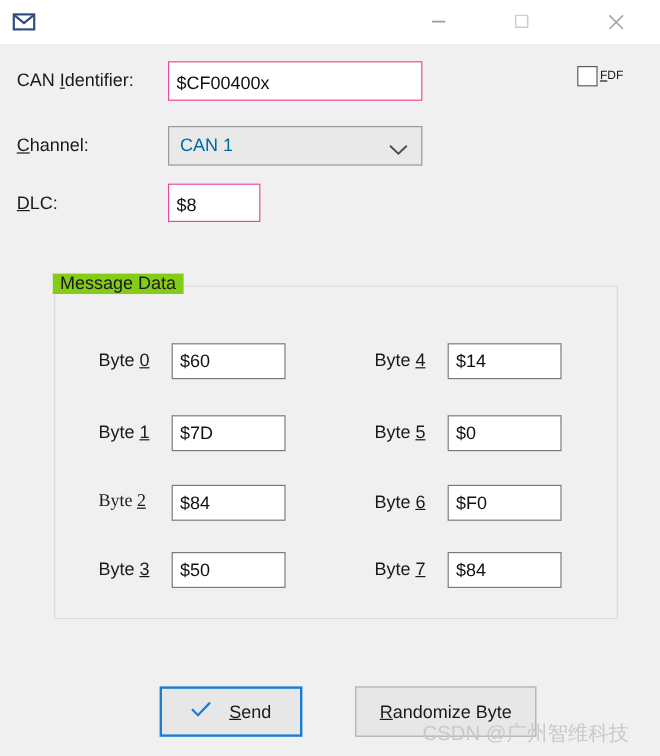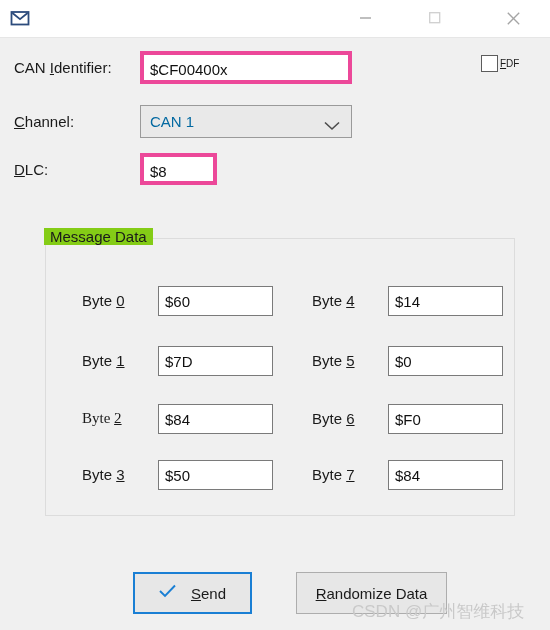--- a/index.html
+++ b/index.html
@@ -51,21 +51,21 @@
     position: absolute;
     font-size: 15px;
     color: #1a1a1a;
     white-space: nowrap;
   }
   .acc { text-decoration: underline; }
 
   .txtbox {
     position: absolute;
     background: #ffffff;
-    border: 4px solid #ec4899;
+    border: 1px solid #ec4899;
     box-sizing: border-box;
     font-size: 15px;
     color: #111111;
     padding: 4px 0 0 6px;
     line-height: 1;
     display: flex;
     align-items: center;
     white-space: nowrap;
   }
 
@@ -128,31 +128,30 @@
 
   
   .byte-label {
     position: absolute;
     font-size: 15px;
     color: #1a1a1a;
     white-space: nowrap;
   }
   .byte-box {
     position: absolute;
-    width: 115px; height: 30px;
+    width: 95px; height: 30px;
     background: #ffffff;
     border: 1px solid #7a7a7a;
     box-sizing: border-box;
     font-size: 15px;
     color: #111111;
     display: flex;
     align-items: center;
     padding-left: 6px;
     white-space: nowrap;
-    margin-left: 15px;
   }
 
   
   .btn-send {
     position: absolute;
     left: 133px; top: 572px;
     width: 119px; height: 42px;
     background: #e7e7e7;
     border: 2px solid #1a7fd4;
     box-sizing: border-box;
@@ -271,16 +270,16 @@
 <div class="btn-send">
   <span class="send-check">
     <svg width="17" height="14" viewBox="0 0 17 14">
         <polyline points="1,7 6,12 16,1.5" fill="none" stroke="#1a7fd4" stroke-width="1.9"></polyline>
       </svg>
   </span>
   <span class="btn-send-label"><span class="acc">S</span><span>end</span></span>
 </div>
 
 <div class="btn-random">
-  <span><span class="acc">R</span><span>andomize Data</span></span>
+  <span><span class="acc">R</span><span>andomize Byte</span></span>
 </div>
 
 <div class="watermark">CSDN @广州智维科技</div>
 
 </body></html>

